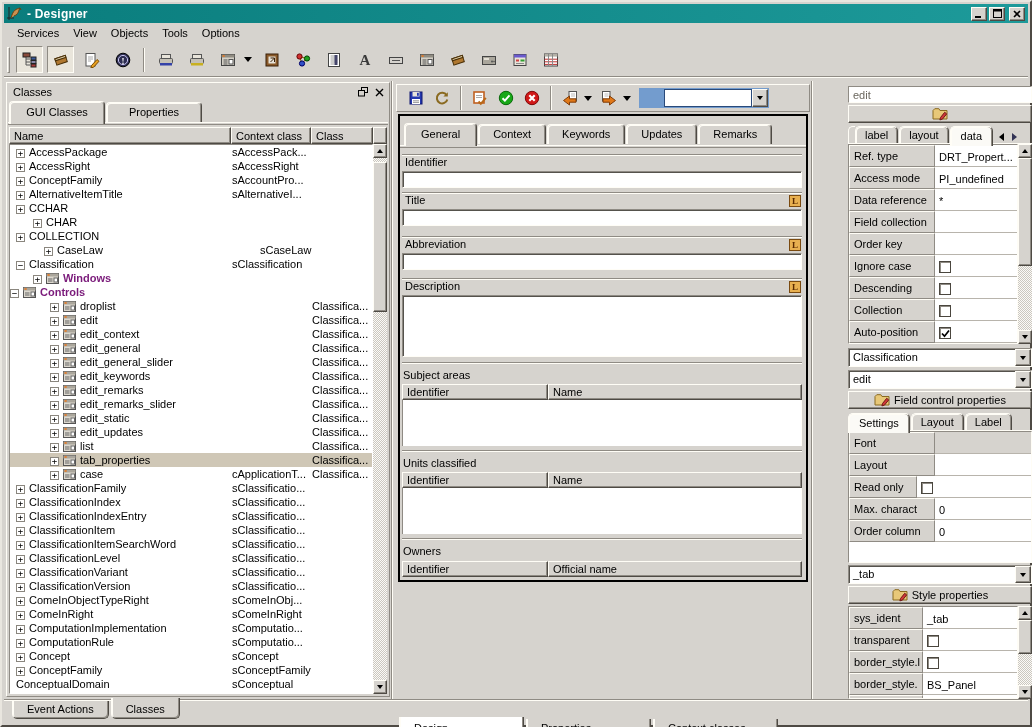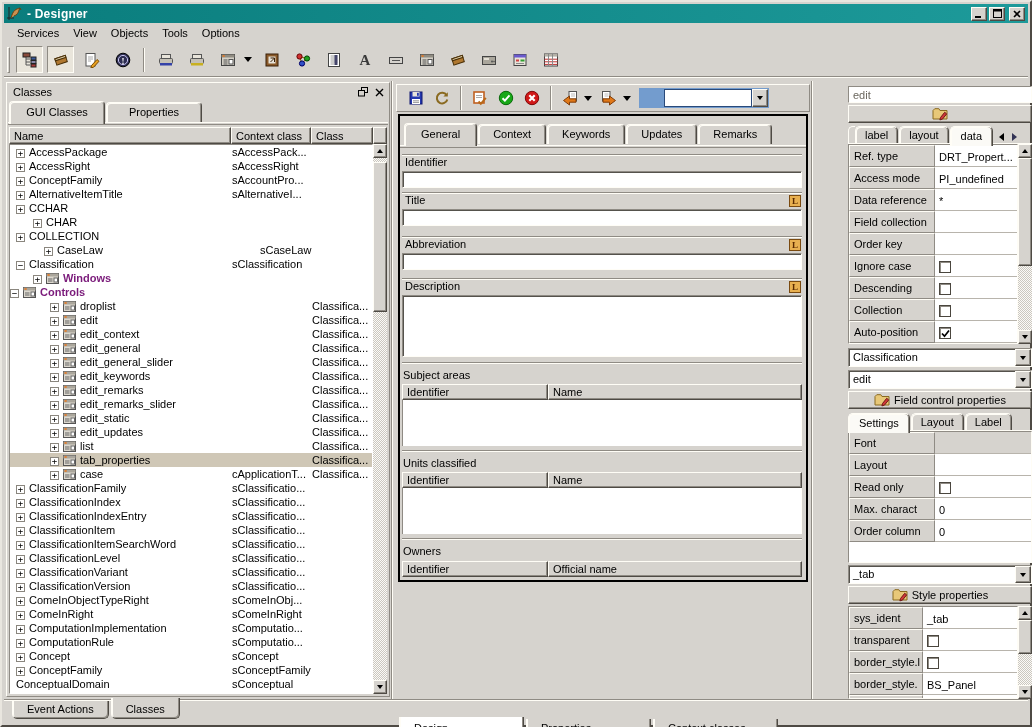--- a/index.html
+++ b/index.html
@@ -717,21 +717,21 @@
     <div class="pgrid" style="top:349px;width:184px;height:132px;" id="rp-grid2">
         <div class="prow">
           <div class="plabel" style="width: 86px;">Font</div>
           <div class="pval tan"></div>
         </div>
         <div class="prow">
           <div class="plabel" style="width: 86px;">Layout</div>
           <div class="pval"></div>
         </div>
         <div class="prow">
-          <div class="plabel" style="width: 86px;">Read only</div>
+          <div class="plabel" style="width: 68px;">Read only</div>
           <div class="pval">
             <div class="cb"></div>
           </div>
         </div>
         <div class="prow">
           <div class="plabel" style="width: 86px;">Max. charact</div>
           <div class="pval">
             <span>0</span>
           </div>
         </div>

